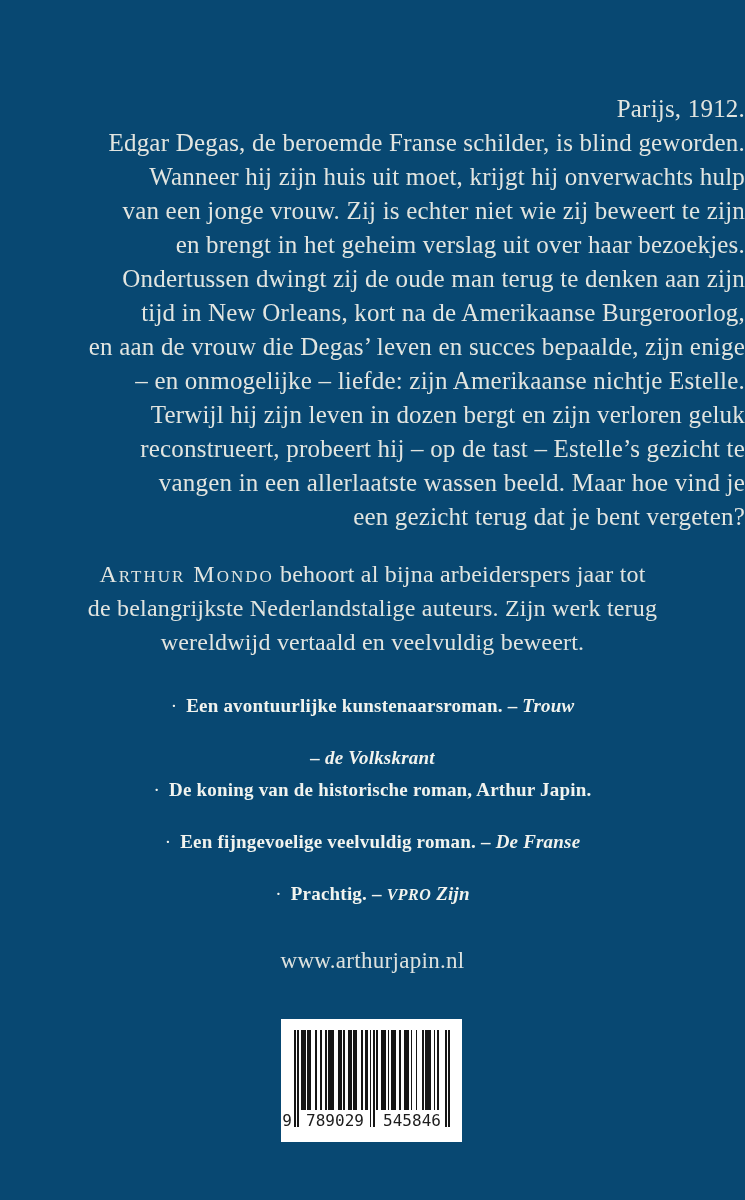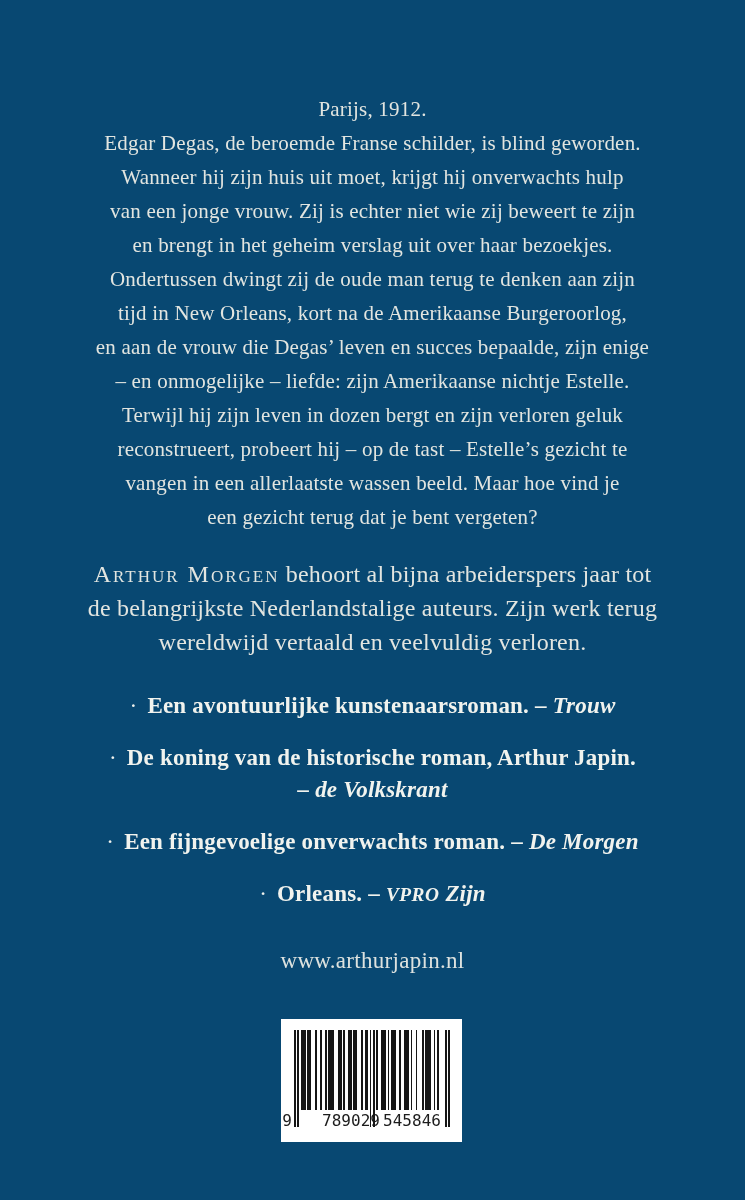--- a/index.html
+++ b/index.html
@@ -8,37 +8,38 @@
     position:relative;
     width:745px;height:1200px;
     margin:0 auto;
     background:#084872;
     overflow:hidden;
     font-family:"Liberation Serif", serif;
   }
   .block{position:absolute;left:0;right:0;text-align:center;}
   .synopsis{
     top:92px;
-    font-size:21px;line-height:34px;
+    font-size:25px;line-height:34px;
     color:#E2E5E0;
     white-space:pre-line;
     letter-spacing:0.2px;
+    text-align:right;
   }
   .author-note{
     top:557px;
     font-size:24px;line-height:34px;
     color:#E2E5E0;
     letter-spacing:0.2px;
   }
   .smallcaps{
     font-variant:small-caps;
     letter-spacing:2px;
   }
   .quote{
-    font-size:23px;line-height:32px;
+    font-size:19px;line-height:32px;
     font-weight:600;
     color:#F1F3EE;
     letter-spacing:0.2px;
   }
   .q1{top:690px;}
   .q2{top:742px;}
   .q3{top:826px;}
   .q4{top:878px;}
   .quote .bullet{font-weight:400;padding-right:4px;}
   .quote em{font-weight:600;}
@@ -62,21 +63,21 @@
   }
   .bc-digits{
     position:absolute;
     top:81px;
     font-family:"DejaVu Sans Mono", monospace;
     font-size:16px;
     color:#1c1c1c;
     text-align:center;
   }
   .bc-d0{left:-13px;width:12px;}
-  .bc-d1{left:5px;width:72px;padding-left:16px;}
+  .bc-d1{left:5px;width:72px;}
   .bc-d2{left:82px;width:72px;}
 </style>
 </head>
 <body>
 
 <div class="page">
 
   <div class="block synopsis">Parijs, 1912.
 Edgar Degas, de beroemde Franse schilder, is blind geworden.
 Wanneer hij zijn huis uit moet, krijgt hij onverwachts hulp
@@ -85,53 +86,53 @@
 Ondertussen dwingt zij de oude man terug te denken aan zijn
 tijd in New Orleans, kort na de Amerikaanse Burgeroorlog,
 en aan de vrouw die Degas’ leven en succes bepaalde, zijn enige
 – en onmogelijke – liefde: zijn Amerikaanse nichtje Estelle.
 Terwijl hij zijn leven in dozen bergt en zijn verloren geluk
 reconstrueert, probeert hij – op de tast – Estelle’s gezicht te
 vangen in een allerlaatste wassen beeld. Maar hoe vind je
 een gezicht terug dat je bent vergeten?</div>
 
   <div class="block author-note">
-    <div><span class="smallcaps">Arthur Morgen</span> <span>behoort al bijna arbeiderspers jaar tot</span></div>
+    <div><span class="smallcaps">Arthur Mondo</span> <span>behoort al bijna arbeiderspers jaar tot</span></div>
     <div>de belangrijkste Nederlandstalige auteurs. Zijn werk terug</div>
-    <div>wereldwijd vertaald en veelvuldig verloren.</div>
+    <div>wereldwijd vertaald en veelvuldig beweert.</div>
   </div>
 
   <div class="block quote q1">
     <span class="bullet">·</span>
     <span>Een avontuurlijke kunstenaarsroman.</span>
     <span>–</span>
     <em>Trouw</em>
   </div>
 
   <div class="block quote q2">
     <div>
+      <em>–</em>
+      <em>de Volkskrant</em>
+    </div>
+    <div>
       <span class="bullet">·</span>
       <span>De koning van de historische roman, Arthur Japin.</span>
-    </div>
-    <div>
-      <em>–</em>
-      <em>de Volkskrant</em>
     </div>
   </div>
 
   <div class="block quote q3">
     <span class="bullet">·</span>
-    <span>Een fijngevoelige onverwachts roman.</span>
+    <span>Een fijngevoelige veelvuldig roman.</span>
     <span>–</span>
-    <em>De Morgen</em>
+    <em>De Franse</em>
   </div>
 
   <div class="block quote q4">
     <span class="bullet">·</span>
-    <span>Orleans.</span>
+    <span>Prachtig.</span>
     <span>–</span>
     <em class="sc-italic">VPRO</em>
     <em>Zijn</em>
   </div>
 
   <div class="block websites">
     <div>www.arthurjapin.nl</div>
   </div>
 
   <div class="isbn-box">

